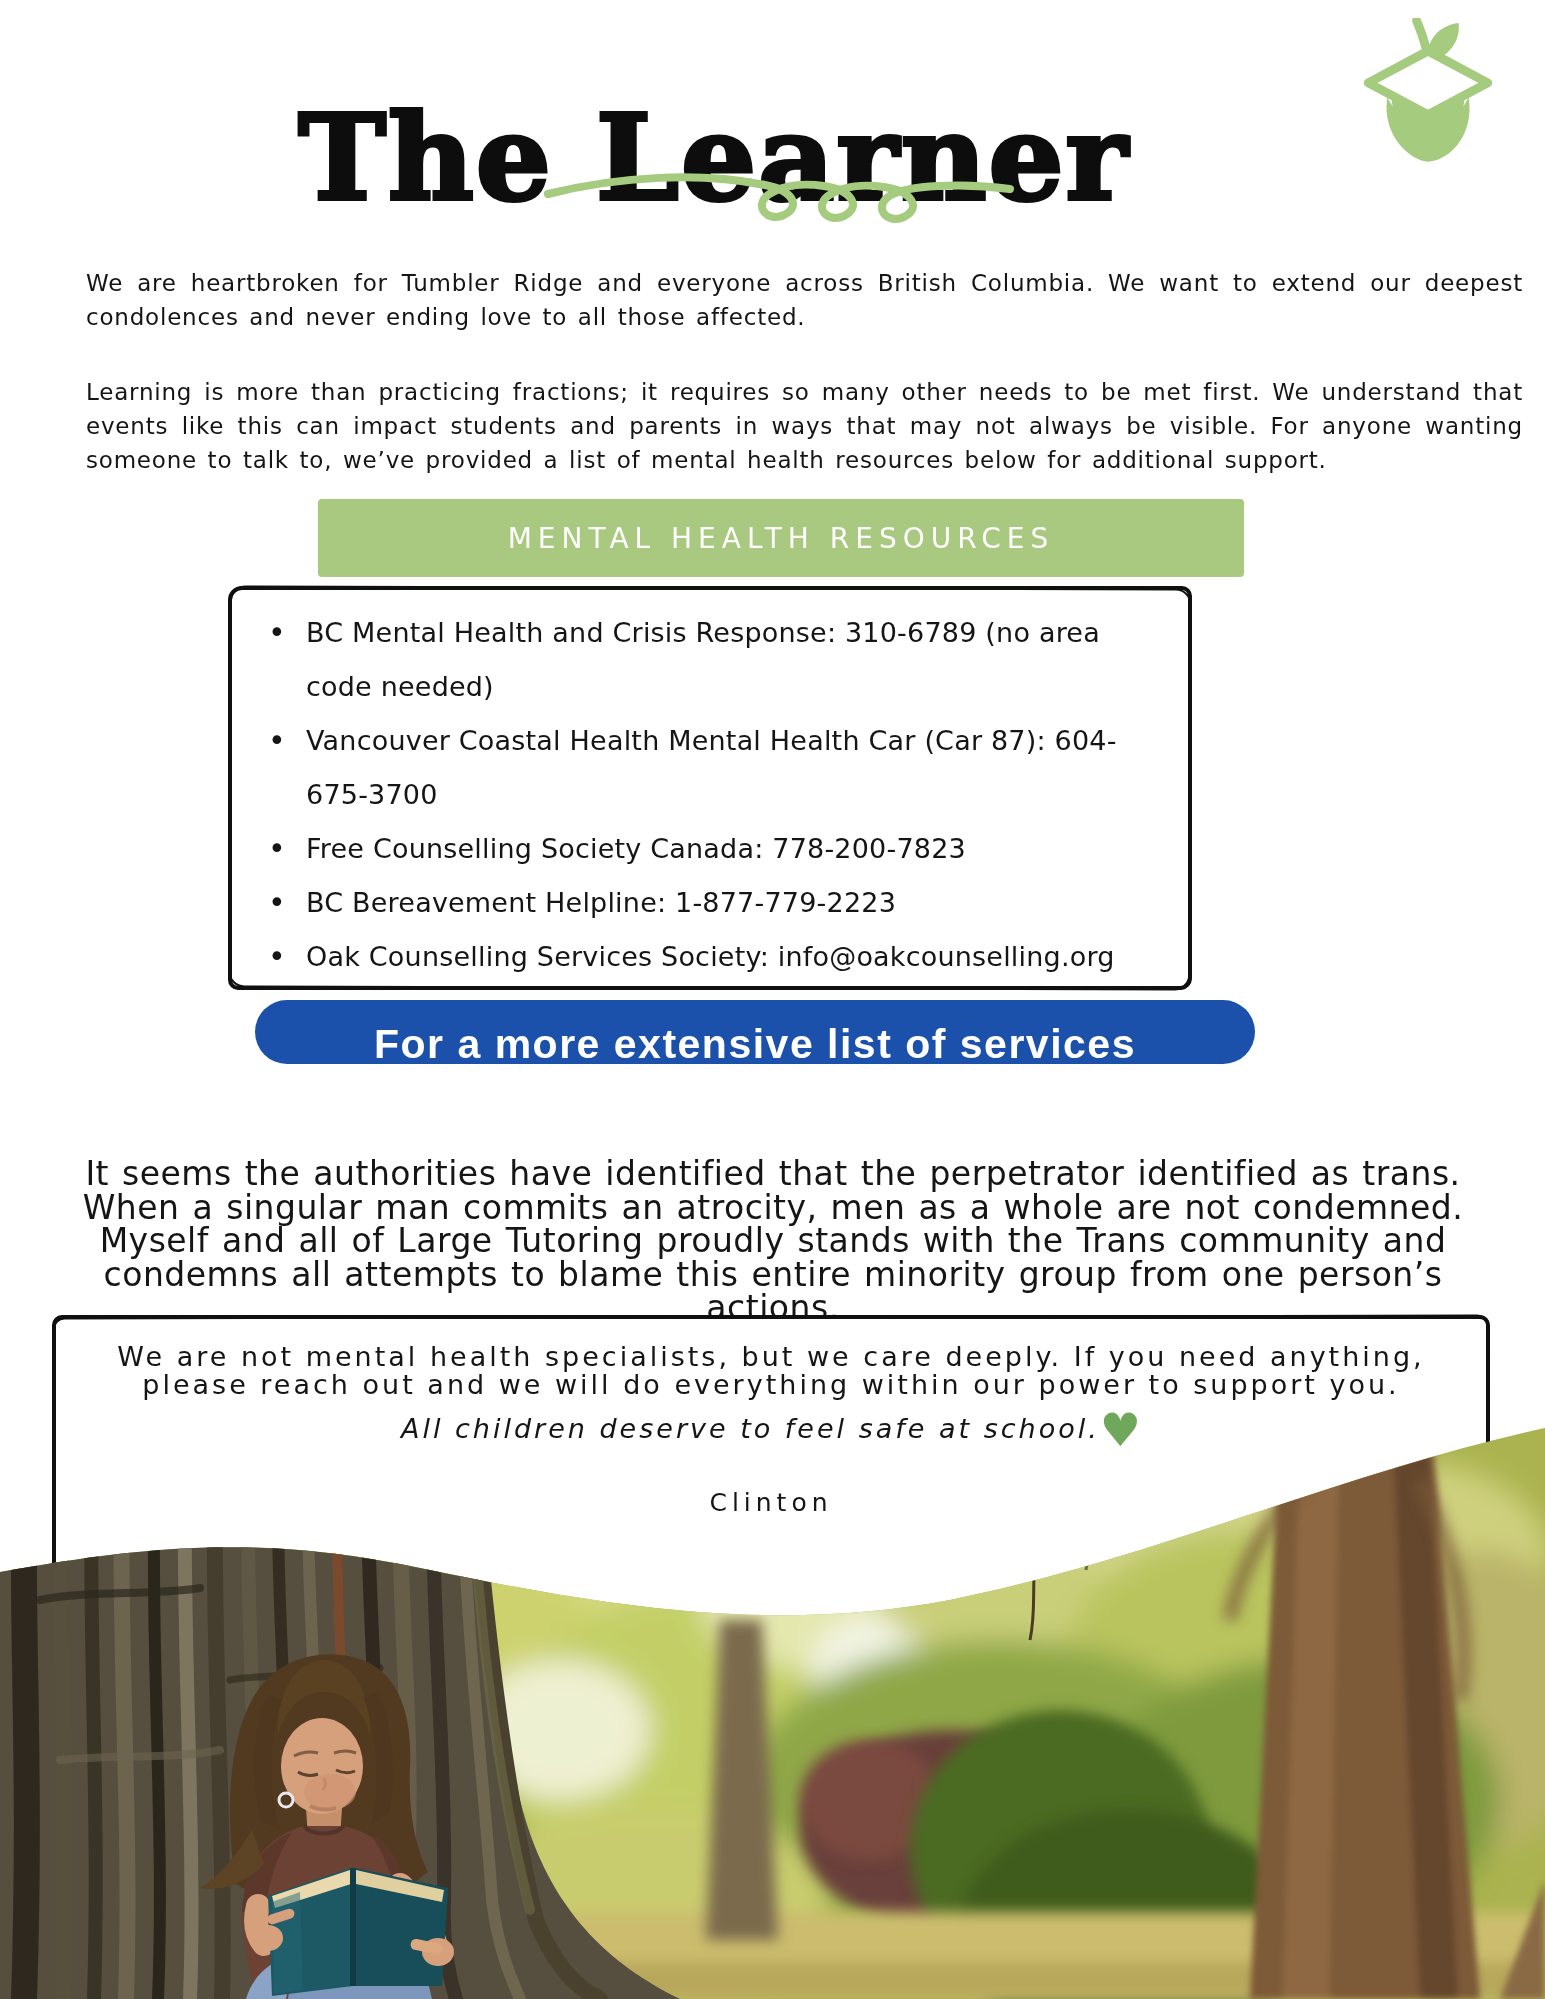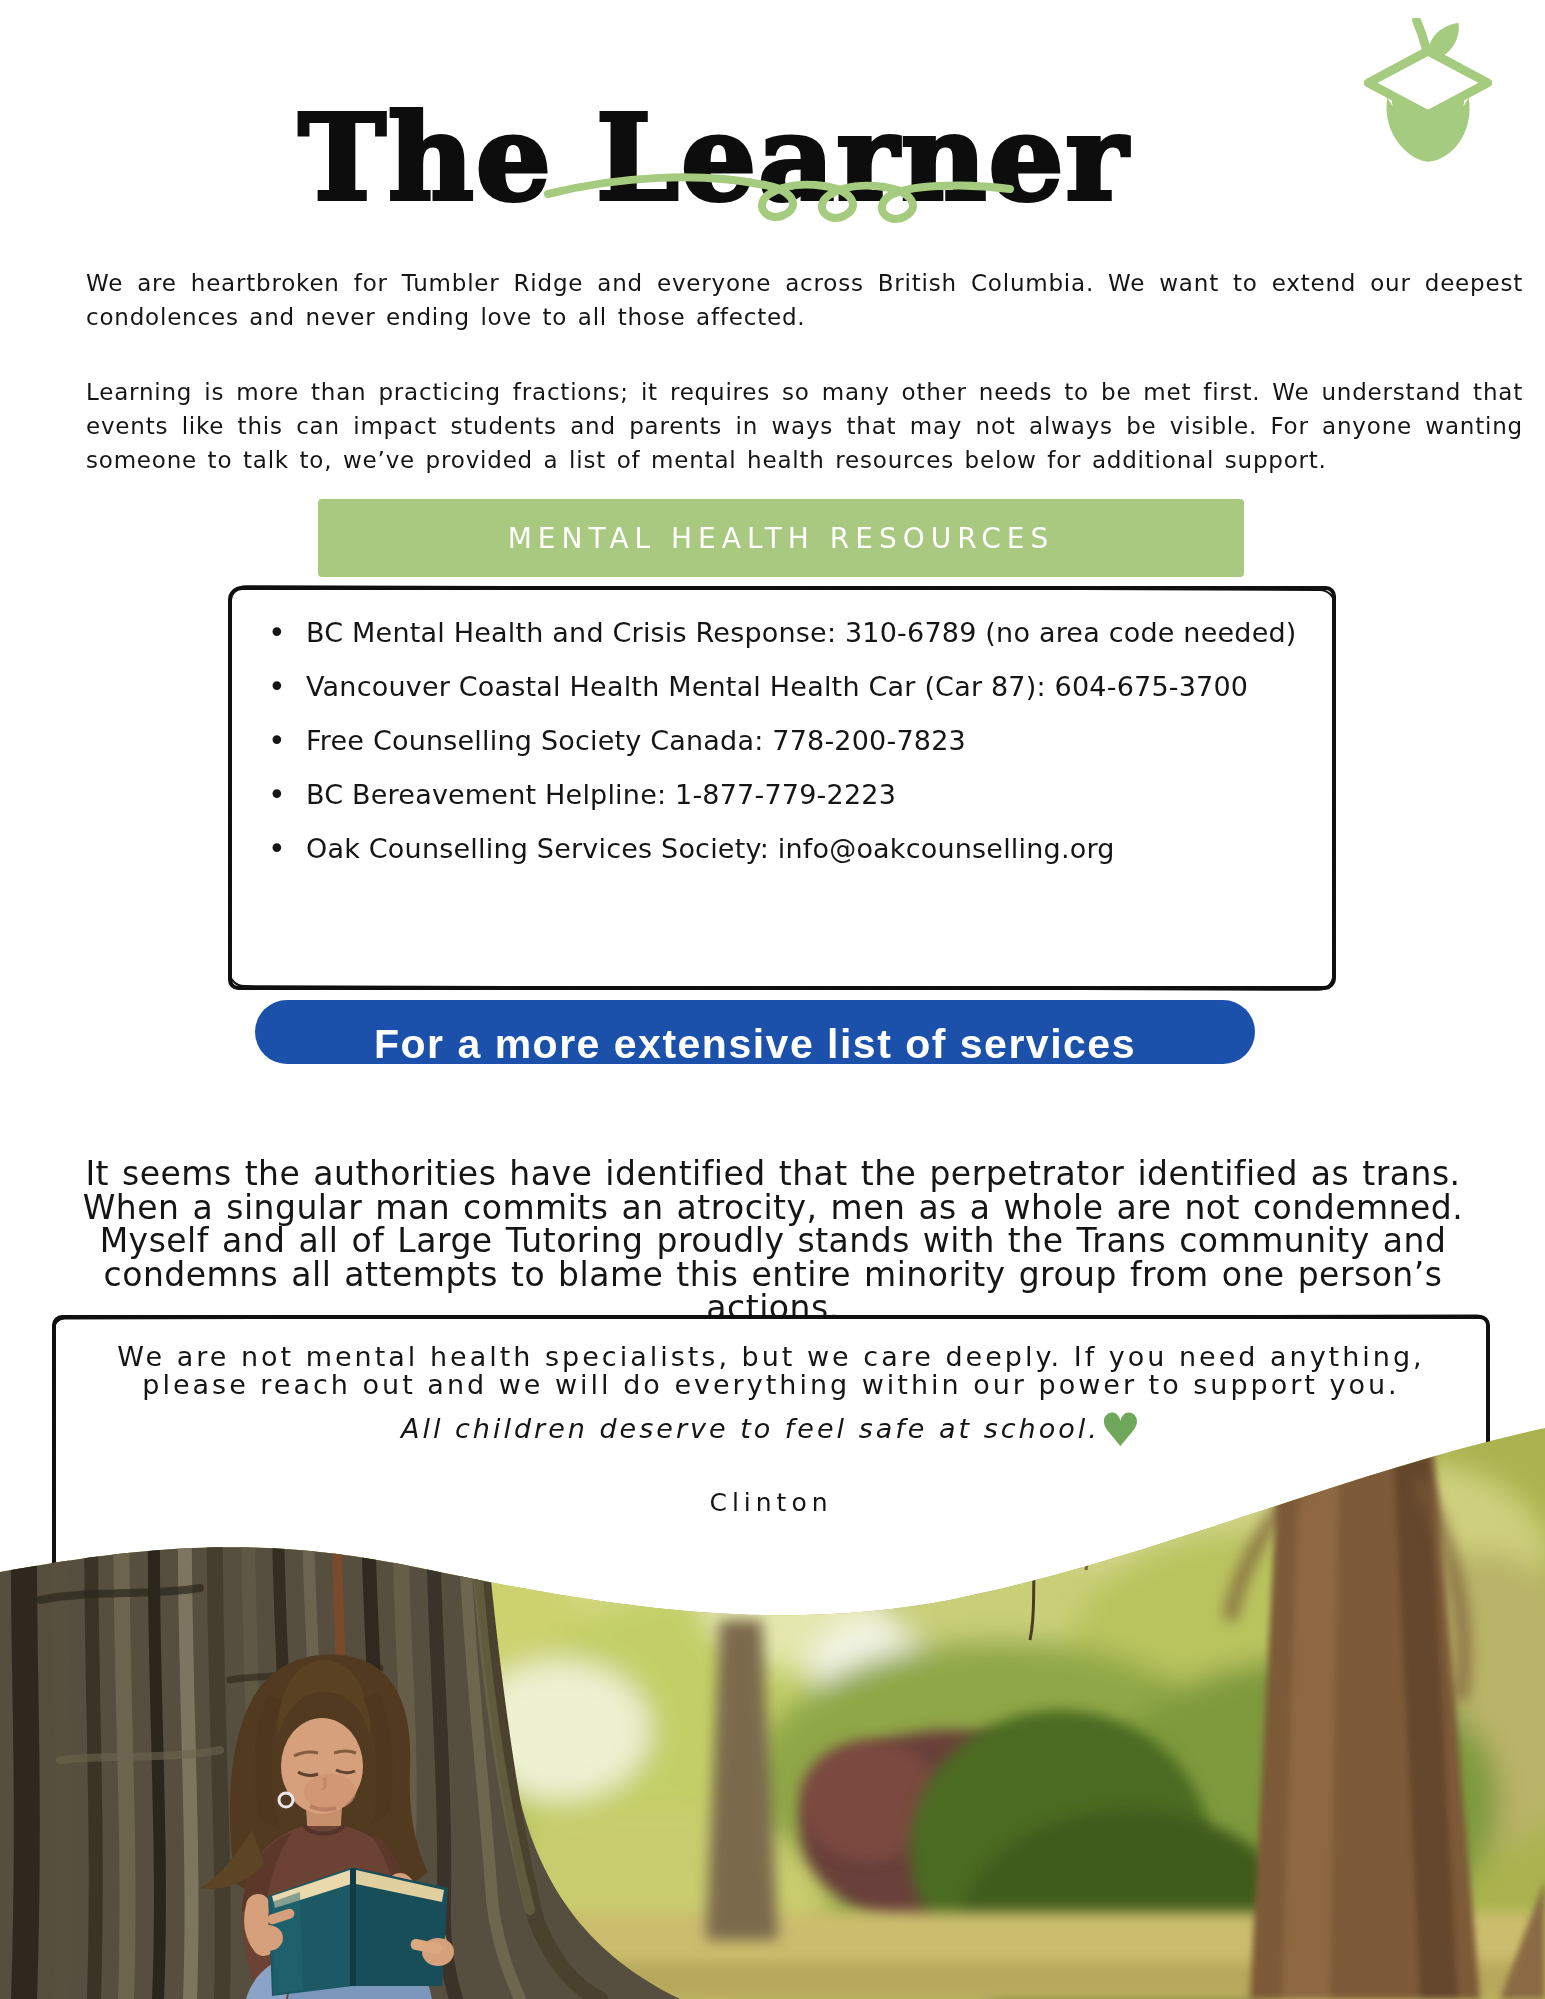--- a/index.html
+++ b/index.html
@@ -16,21 +16,21 @@
         letter-spacing:0.8px;word-spacing:2.5px;text-align:justify;margin-left:31px;}
   .p1{top:243px;}
   .p2{top:352px;}
 
   .banner{position:absolute;left:318px;top:499px;width:926px;height:78px;background:#a8c97f;
         border-radius:4px;color:#ffffff;font-size:28px;letter-spacing:6px;text-align:center;
         line-height:80px;}
   .banner::before{content:"";position:absolute;left:24px;right:40px;top:-9px;height:14px;
         background:#bcd49a;border-radius:8px;z-index:-1;}
 
-  .resources-box{position:absolute;left:228px;top:586px;width:1108px;height:404px;
+  .resources-box{position:absolute;left:228px;top:586px;width:964px;height:404px;
         border:4px solid #101010;border-radius:14px 10px 12px 10px;background:#ffffff;box-sizing:border-box;}
   .resources-box::before{content:"";position:absolute;inset:-3px;border:2px solid #101010;
         border-radius:16px;transform:rotate(0.2deg);pointer-events:none;}
   .resources-box ul{list-style:none;margin:0;padding:16px 16px 0 30px;}
   .resources-box li{position:relative;padding-left:44px;font-size:27px;line-height:54px;letter-spacing:0.2px;}
   .resources-box li::before{content:"•";position:absolute;left:6px;top:0;font-size:30px;}
 
   .cta{position:absolute;left:255px;top:1000px;width:1000px;height:64px;background:#1b50ab;
         border-radius:46px;color:#ffffff;font-family:"Liberation Sans",sans-serif;font-weight:bold;
         font-size:41px;letter-spacing:1.5px;text-align:center;line-height:89px;cursor:pointer;}

